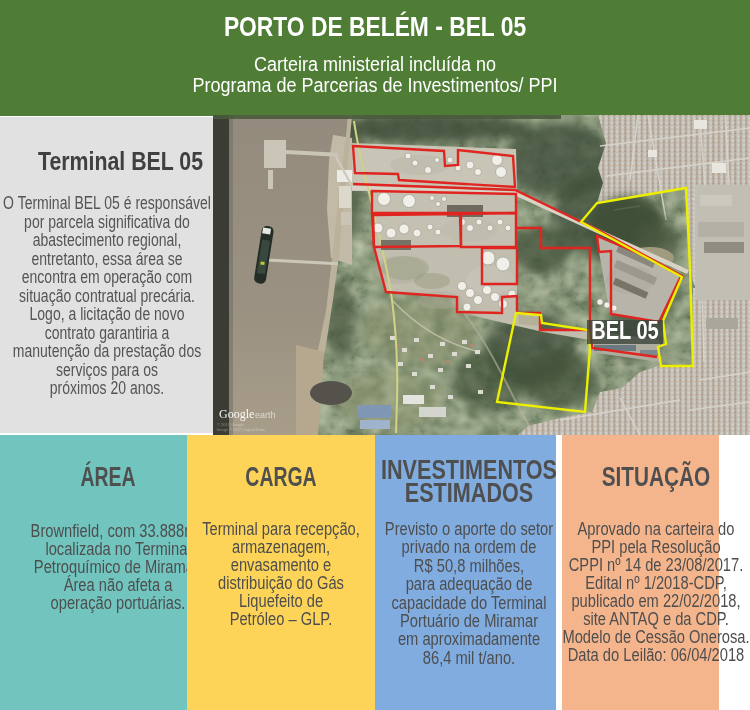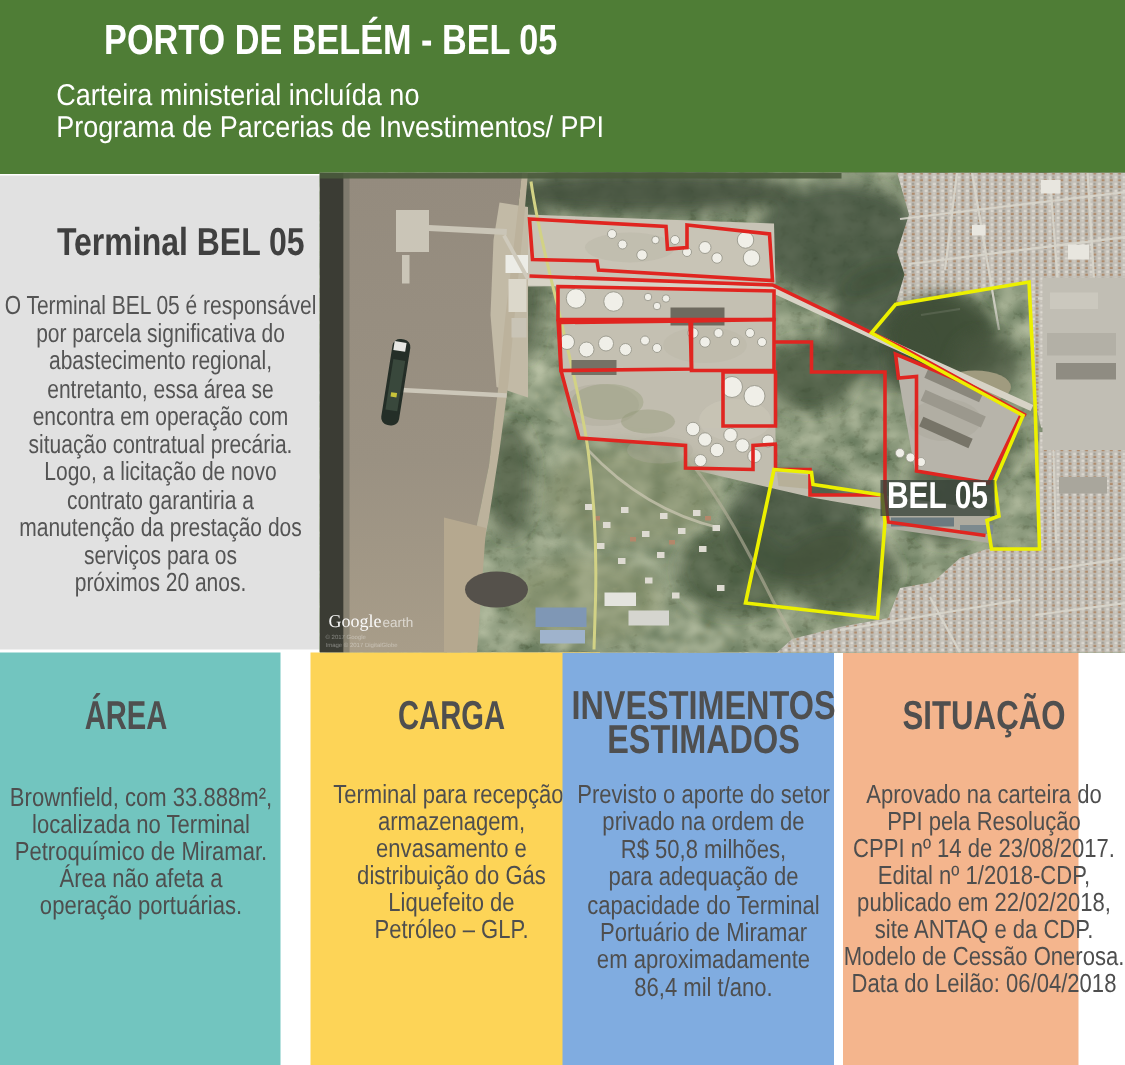--- a/index.html
+++ b/index.html
@@ -1,29 +1,29 @@
 <!DOCTYPE html>
 <html lang="pt"><head>
 <meta charset="utf-8">
 <title>Porto de Belém - BEL 05</title>
 <style>
   html,body{margin:0;padding:0;}
   body{width:750px;height:710px;position:relative;font-family:"Liberation Sans",sans-serif;background:#ffffff;overflow:hidden;}
-  .hdr{position:absolute;left:0;top:0;width:750px;height:116px;background:#4f7d36;text-align:left;}
+  .hdr{position:absolute;left:0;top:0;width:750px;height:116px;background:#4f7d36;text-align:center;}
   .hdr h1{margin:0;padding-top:13px;font-size:28px;line-height:28px;font-weight:bold;color:#ffffff;transform:scaleX(0.815);transform-origin:50% 0;white-space:nowrap;}
   .hdr .sub{margin:13px 0 0 0;font-size:20px;line-height:21px;color:#ffffff;transform:scaleX(0.90);transform-origin:50% 0;white-space:nowrap;}
   .panel{position:absolute;left:0;top:117px;width:241px;height:316px;background:#e1e1e1;text-align:center;}
   .panel h2{margin:0;padding-top:31px;font-size:26px;line-height:26px;font-weight:bold;color:#404040;transform:scaleX(0.82);transform-origin:50% 0;white-space:nowrap;}
   .panel p{margin:0 0 0 -26.5px;width:266px;padding-top:20px;font-size:17.5px;line-height:18.5px;color:#545454;transform:scaleX(0.80);transform-origin:50% 0;white-space:nowrap;}
   .col{position:absolute;top:435px;height:275px;text-align:center;}
   .col h3{margin:0;width:240px;padding-top:31px;font-size:27px;line-height:23px;font-weight:bold;color:#4f4f4f;transform-origin:50% 0;white-space:nowrap;}
   .col p{margin:0;width:240px;padding-top:31px;font-size:17.5px;line-height:18px;color:#4e4e4e;transform:scaleX(0.84);transform-origin:50% 0;white-space:nowrap;}
-  .c1{left:0;width:187px;background:#72c5bf;} .c1 p,.c3 p,.c1 h3,.c3 h3{margin-left:-26.5px;} .c2 p,.c4 p,.c2 h3,.c4 h3{margin-left:-26px;}
+  .c1{left:0;width:187px;background:#72c5bf;padding-left:24px;} .c1 p,.c3 p,.c1 h3,.c3 h3{margin-left:-26.5px;} .c2 p,.c4 p,.c2 h3,.c4 h3{margin-left:-26px;}
   .c1 h3{transform:scaleX(0.72);} .c2 h3{transform:scaleX(0.72);} .c3 h3{transform:scaleX(0.80);} .c4 h3{transform:scaleX(0.77);}
-  .c2{left:187px;width:193px;background:#fdd457;margin-left:20px;}
+  .c2{left:187px;width:193px;background:#fdd457;}
   .c3{left:375px;width:181px;background:#80ace0;} .c3 p{line-height:18.4px;}
   .c4{left:562px;width:157px;background:#f4b58d;}
   .map{position:absolute;left:213px;top:115px;width:537px;height:320px;}
 </style>
 </head>
 <body>
 
 <div class="hdr">
 
   <h1>PORTO DE BELÉM - BEL 05</h1>

